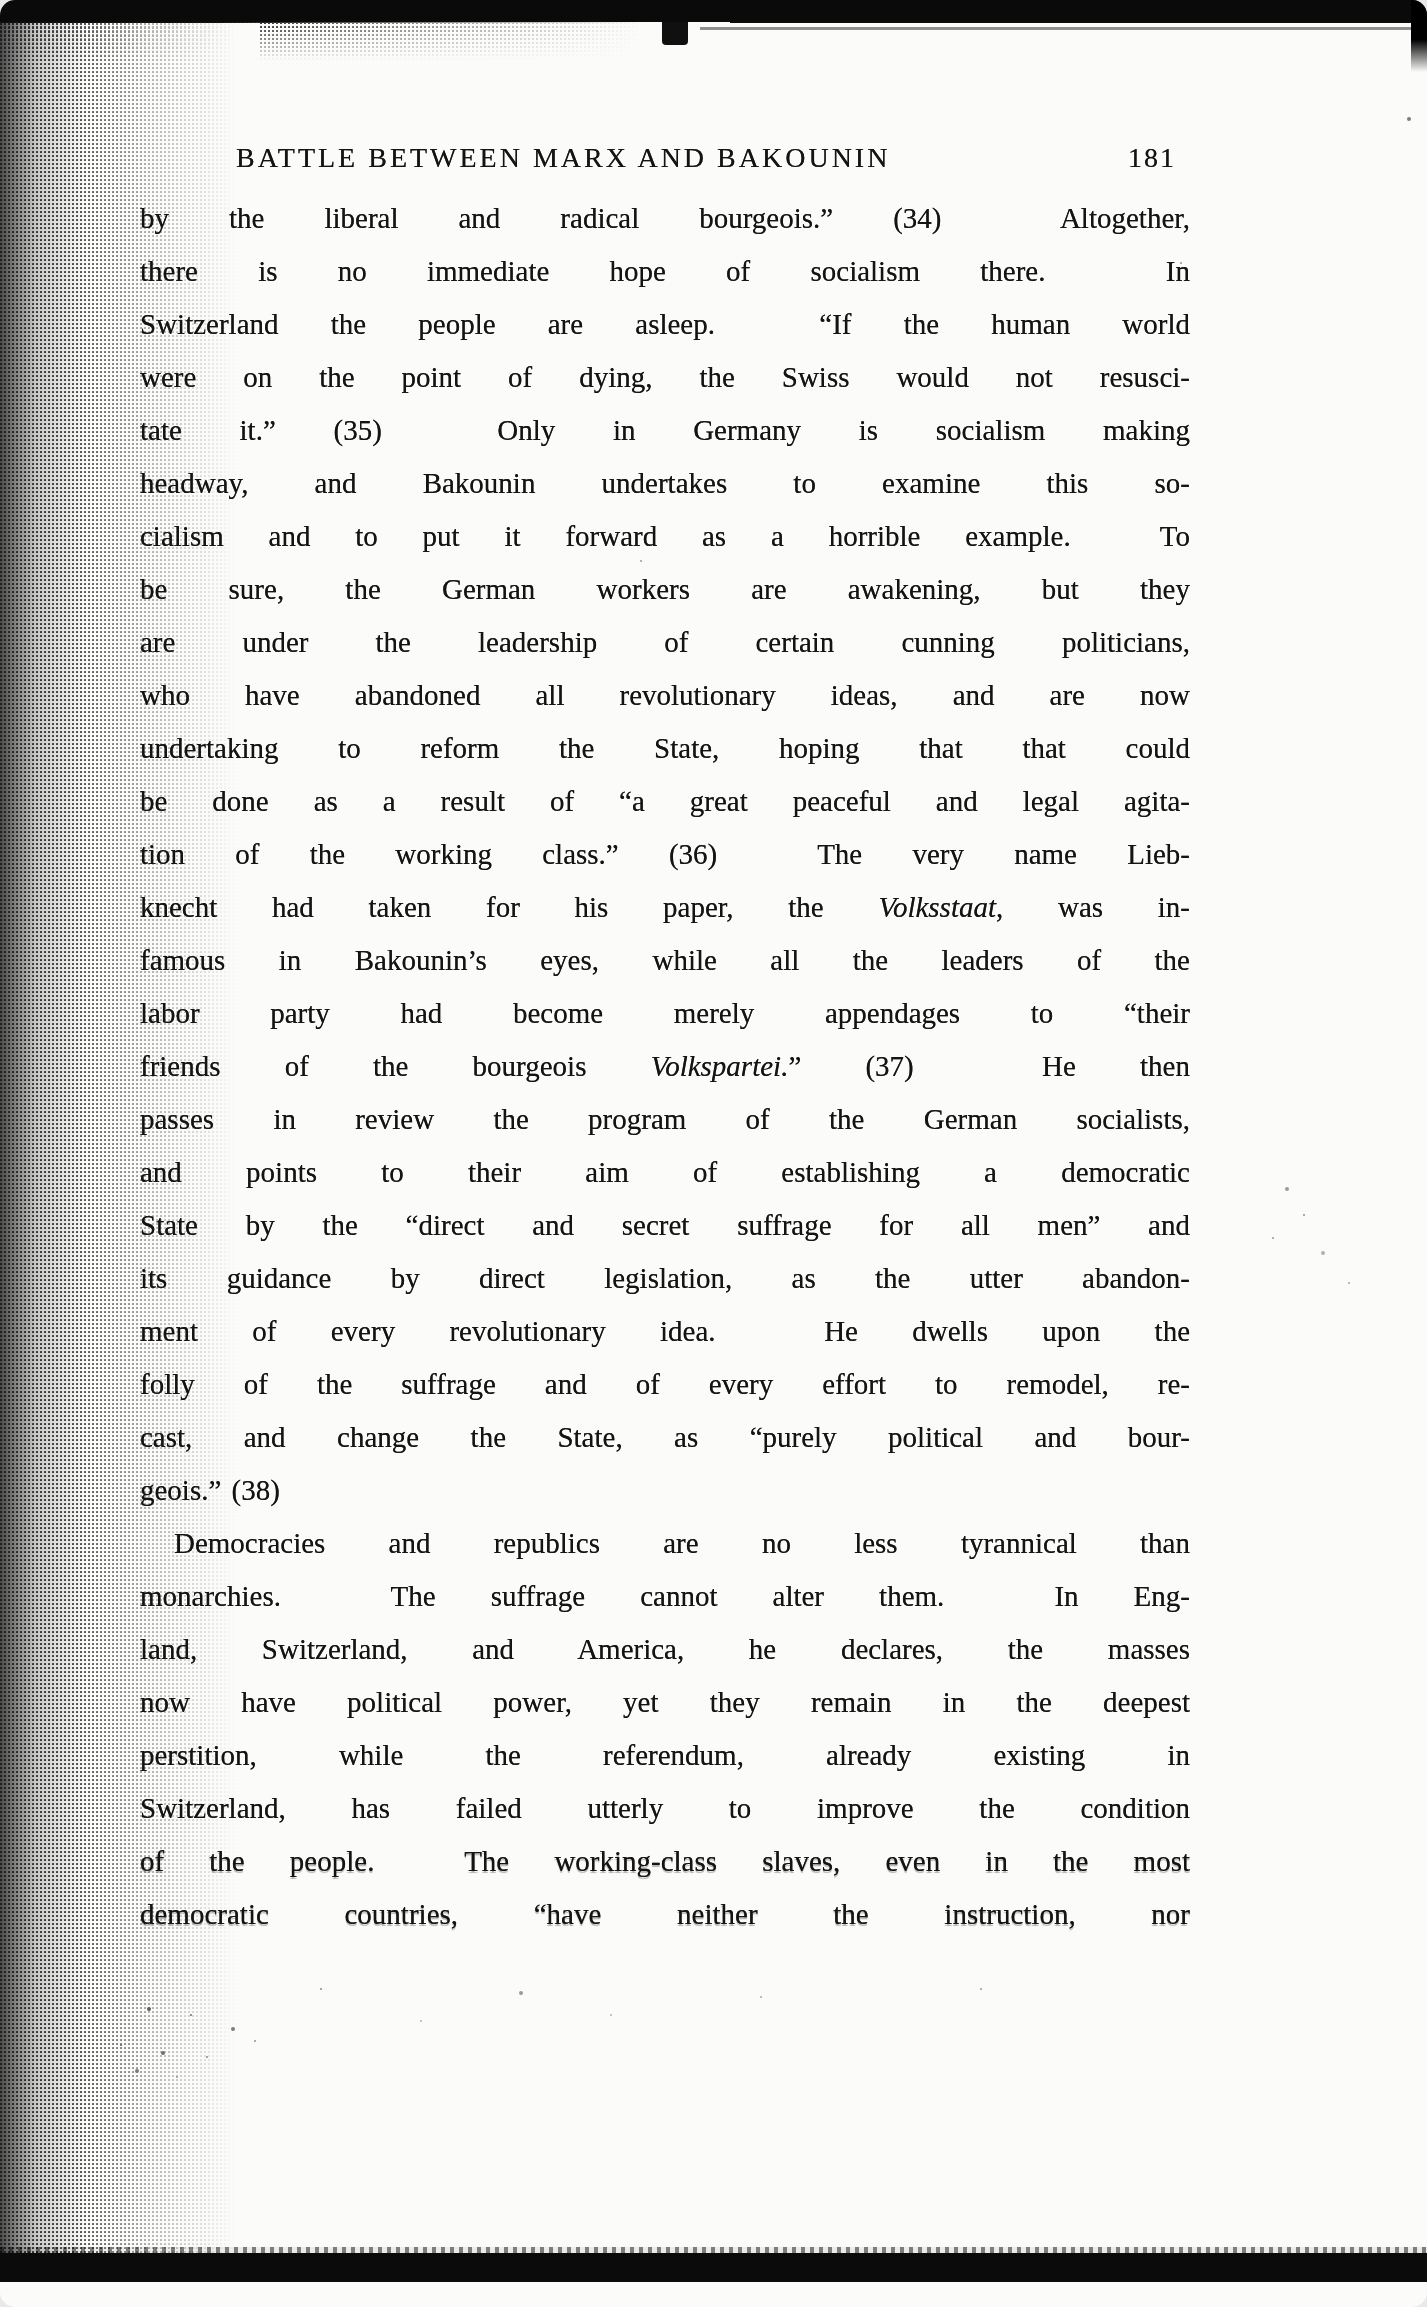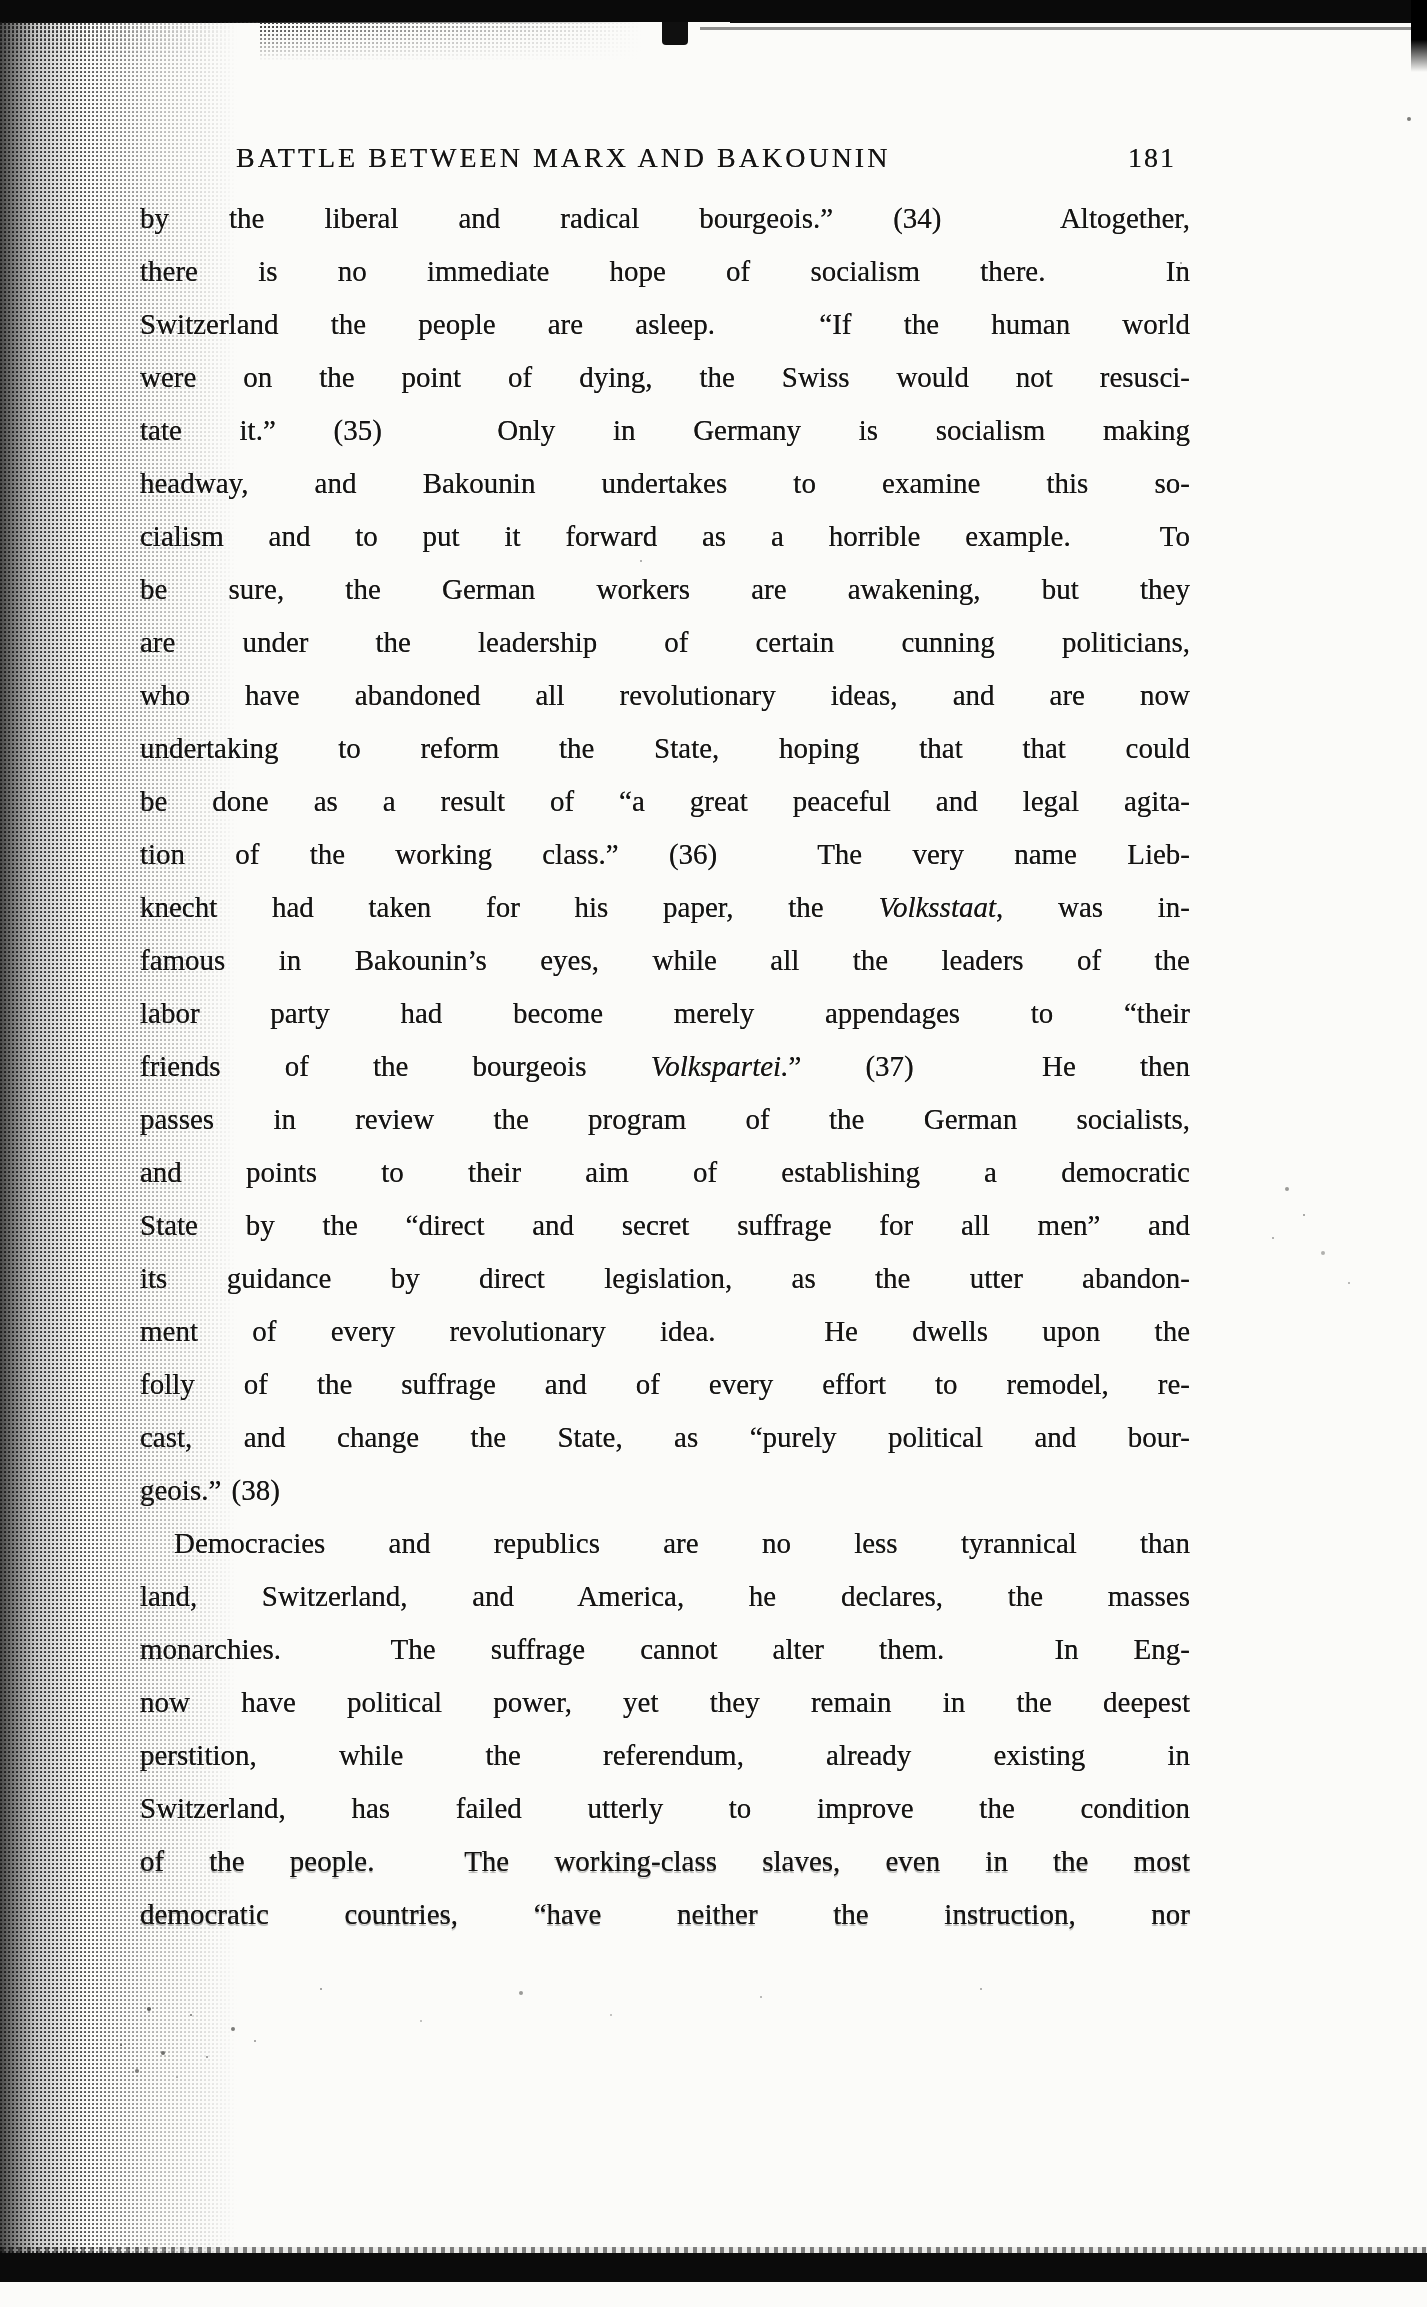--- a/index.html
+++ b/index.html
@@ -3,20 +3,21 @@
 <meta charset="utf-8">
 <style>
   html,body{margin:0;padding:0;background:#e9e9e7;}
   .page{
     position:relative;
     width:1427px;height:2307px;
     background:#fbfbf9;
     overflow:hidden;
     font-family:"Liberation Serif","DejaVu Serif",serif;
     color:#151413;
+    border-radius:15px;
   }
   
   .top-band{position:absolute;top:0;left:0;right:0;height:23px;background:#0a0a0a;}
   .top-thin-line{position:absolute;top:27px;left:700px;right:0;height:3px;background:rgba(10,10,10,.45);}
   .top-notch{position:absolute;top:22px;left:662px;width:26px;height:23px;background:#101010;border-radius:0 0 4px 4px;}
   .corner-curl{position:absolute;top:0;right:0;width:16px;height:72px;
     background:linear-gradient(to bottom,#000 55%,rgba(0,0,0,0) 100%);}
   .halftone{
     background-image:radial-gradient(circle at 1.2px 1.2px,rgba(25,25,25,.95) .95px,rgba(0,0,0,0) 1.25px);
     background-size:4px 4px;
@@ -103,21 +104,21 @@
       <div class="line"><span>friends of the bourgeois </span><span class="it">Volkspartei.</span><span>” (37)&nbsp; He then</span></div>
       <div class="line"><span>passes in review the program of the German socialists,</span></div>
       <div class="line"><span>and points to their aim of establishing a democratic</span></div>
       <div class="line"><span>State by the “direct and secret suffrage for all men” and</span></div>
       <div class="line"><span>its guidance by direct legislation, as the utter abandon-</span></div>
       <div class="line"><span>ment of every revolutionary idea.&nbsp; He dwells upon the</span></div>
       <div class="line"><span>folly of the suffrage and of every effort to remodel, re-</span></div>
       <div class="line"><span>cast, and change the State, as “purely political and bour-</span></div>
       <div class="line nojust"><span>geois.” (38)</span></div>
       <div class="line indent"><span>Democracies and republics are no less tyrannical than</span></div>
+      <div class="line"><span>monarchies.&nbsp; The suffrage cannot alter them.&nbsp; In Eng-</span></div>
       <div class="line"><span>land, Switzerland, and America, he declares, the masses</span></div>
-      <div class="line"><span>monarchies.&nbsp; The suffrage cannot alter them.&nbsp; In Eng-</span></div>
       <div class="line"><span>now have political power, yet they remain in the deepest</span></div>
       <div class="line"><span>perstition, while the referendum, already existing in</span></div>
       <div class="line"><span>Switzerland, has failed utterly to improve the condition</span></div>
       <div class="line smudge"><span>of the people.&nbsp; The working-class slaves, even in the most</span></div>
       <div class="line smudge"><span>democratic countries, “have neither the instruction, nor</span></div>
     </main>
 </div>
 
 </body></html>

